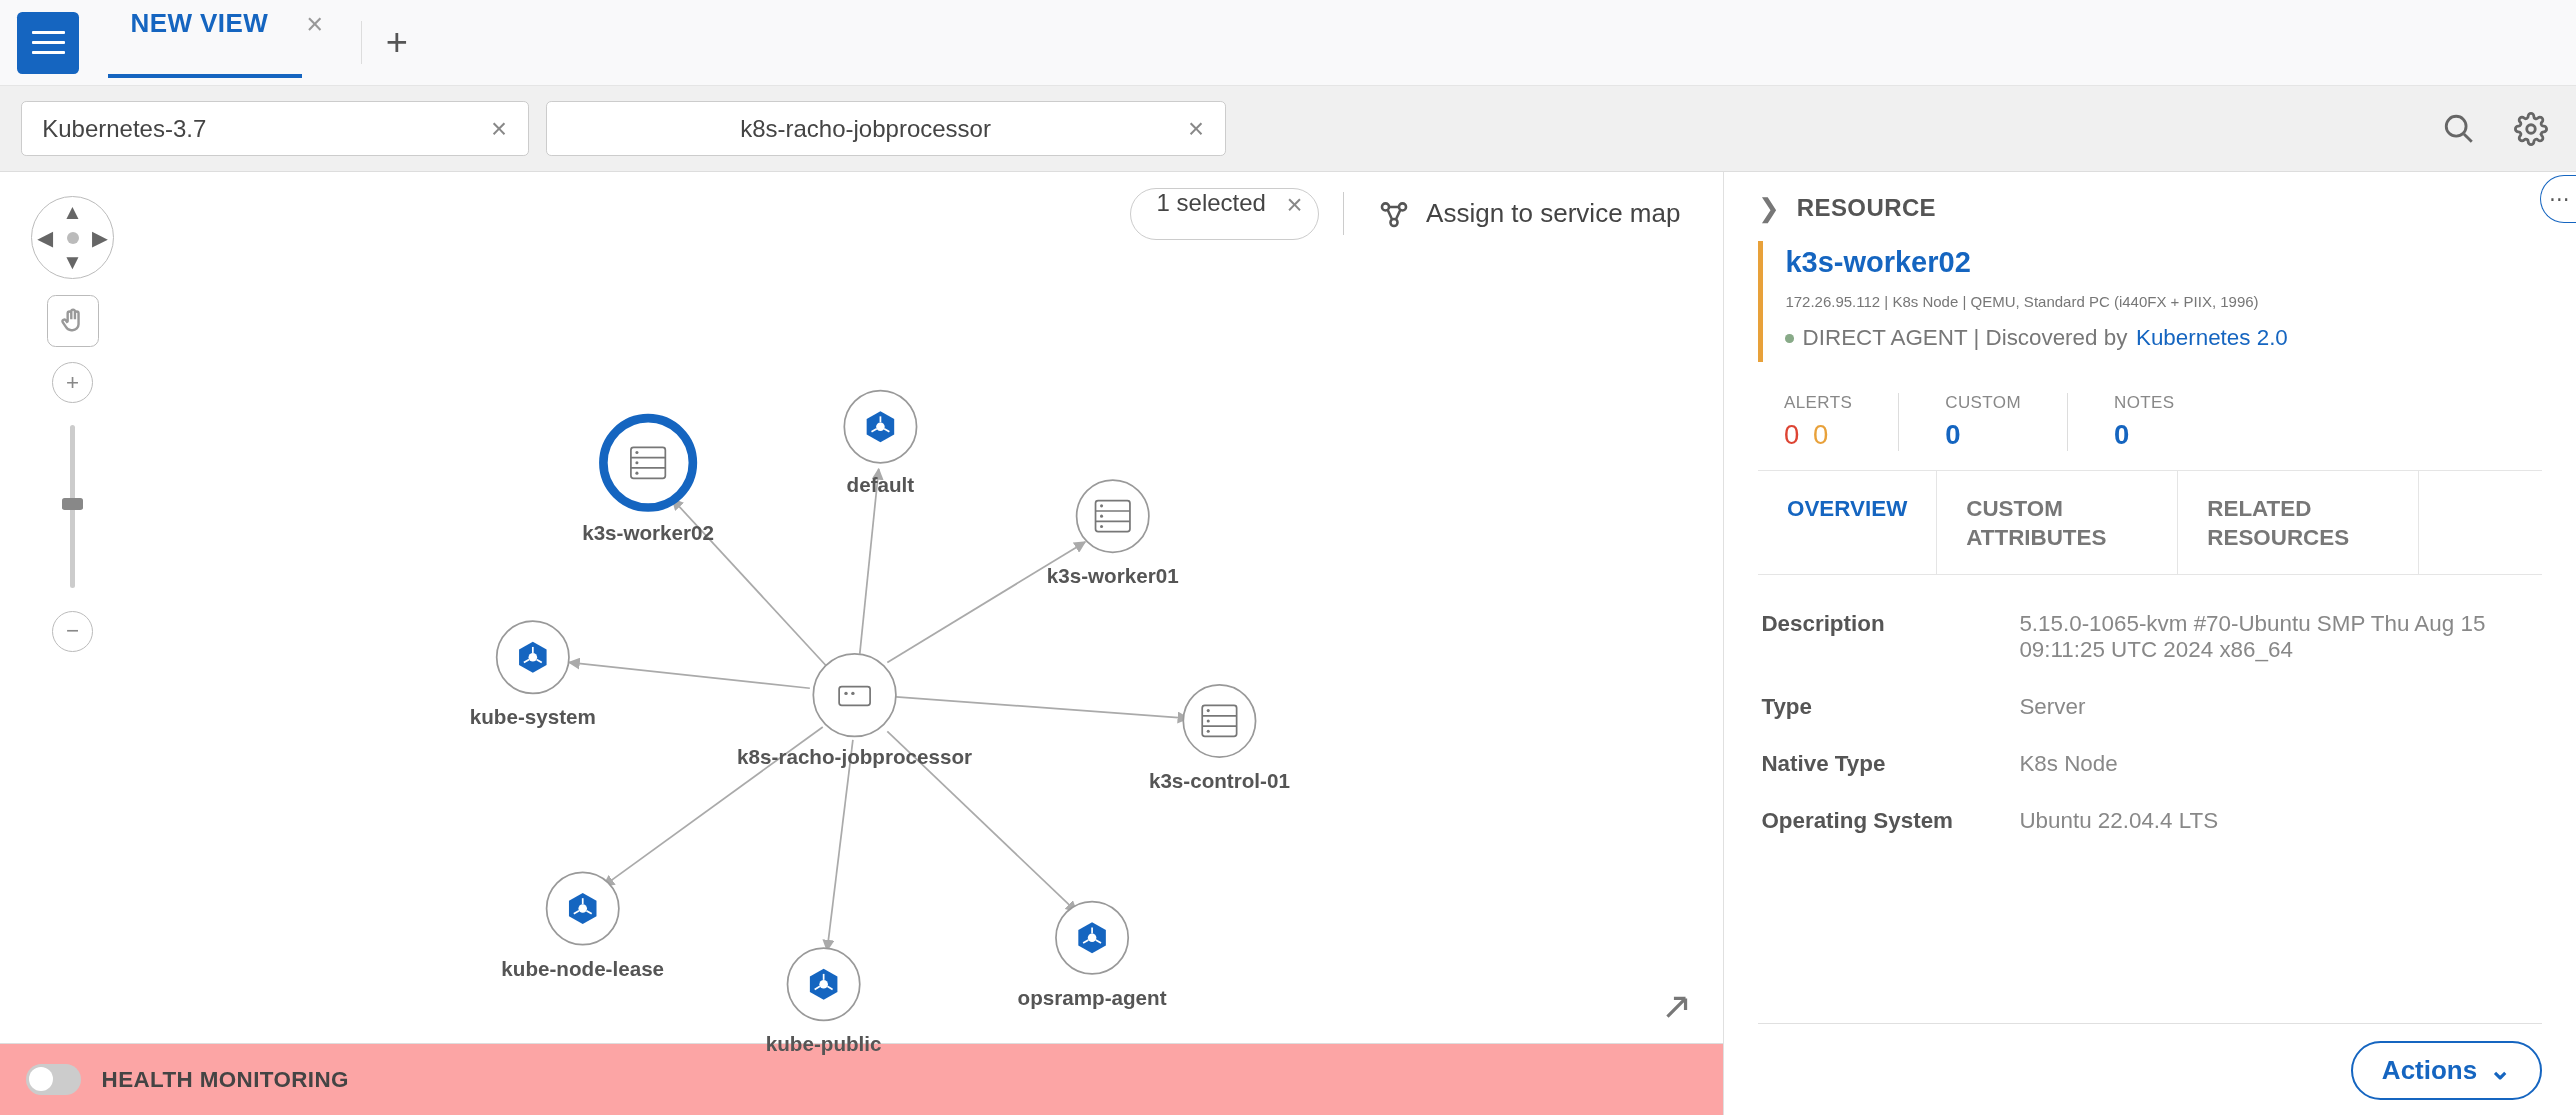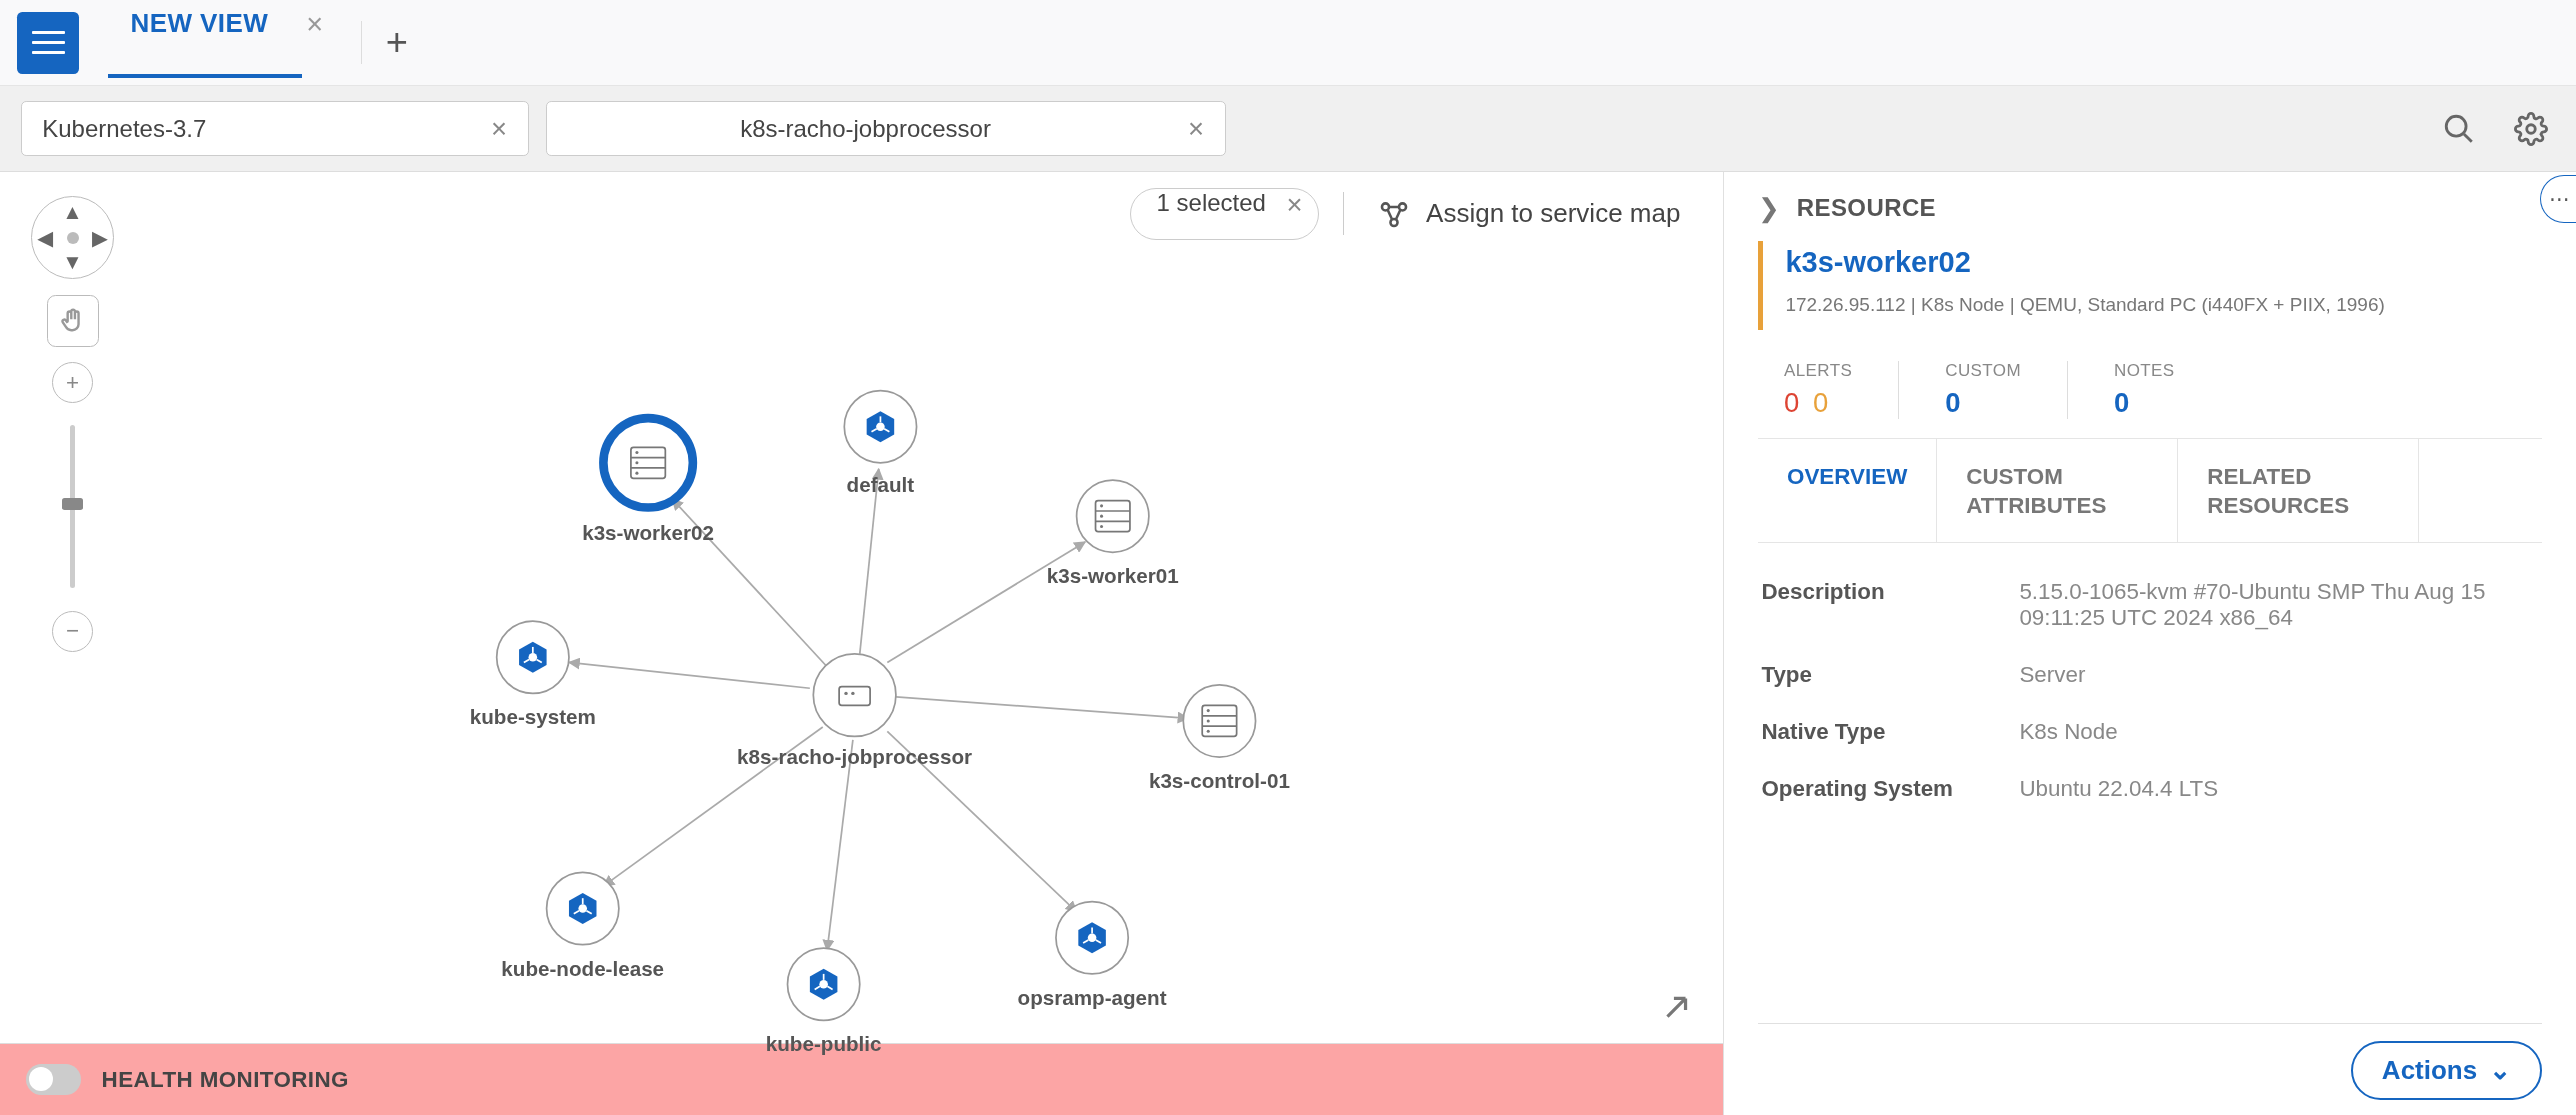--- a/index.html
+++ b/index.html
@@ -68,21 +68,21 @@
 .health-label { font-size: 22.4px; font-weight: 700; color:#444; letter-spacing: 0.4px;}
 
 
 .right-panel { width: 852px; background:#fff; display:flex; flex-direction:column; padding: 20.6px 34px 0 34px; position:relative;}
 .rp-head { display:flex; align-items:center; gap: 17px; padding-bottom: 17px;}
 .rp-head .chev { color:#777; font-size:26px; transform: rotate(0deg);}
 .rp-head .title { font-size: 24px; font-weight:700; color:#555; letter-spacing:0.4px;}
 .more-tab { position:absolute; right:-1.7px; top: 3.4px; width: 38px; height: 48px; border:1.7px solid #1565c0; border-radius: 24px 0 0 24px; border-right:none; display:flex; align-items:center; justify-content:center; color:#555; font-size:20.6px; background:#fff;}
 .res-block { border-left: 5.2px solid #e8a13a; padding: 5.2px 0 10.3px 22.4px; margin-bottom: 15.5px;}
 .res-name { color:#1565c0; font-size: 29px; font-weight:700; margin-bottom: 12px;}
-.res-sub { color:#777; font-size: 19px; line-height: 1.5; }
+.res-sub { color:#777; font-size: 15px; line-height: 1.5; }
 .res-disc { color:#777; font-size: 22.4px; margin-top: 12px; display:flex; align-items:center; gap:8.6px;}
 .res-disc .dot { width:8.6px; height:8.6px; background:#8a8; border-radius:50%;}
 .res-disc a { color:#1565c0; text-decoration:none;}
 
 .stats { display:flex; gap: 0; margin: 15.5px 0 8.6px 0; padding-left: 26px;}
 .stat { padding: 0 46px; border-right: 0.9px solid #ddd;}
 .stat:last-child { border-right:none;}
 .stat:first-child { padding-left: 0;}
 .stat-label { font-size: 17px; color:#888; letter-spacing:0.4px; margin-bottom:6.9px;}
 .stat-vals { display:flex; gap: 13.8px; font-size: 27.5px;}
@@ -291,20 +291,25 @@
   <div class="right-panel">
     <div class="more-tab">⋯</div>
     <div class="rp-head">
       <span class="chev">❯</span>
       <span class="title">RESOURCE</span>
     </div>
 
     <div class="res-block">
       <div class="res-name">k3s-worker02</div>
       <div class="res-sub">172.26.95.112 | K8s Node | QEMU, Standard PC (i440FX + PIIX, 1996)</div>
+      <div class="res-disc">
+        <span class="dot"></span>
+        <span>DIRECT AGENT | Discovered by </span>
+        <a href="#">Kubernetes 2.0</a>
+      </div>
     </div>
 
     <div class="stats">
       <div class="stat">
         <div class="stat-label">ALERTS</div>
         <div class="stat-vals">
           <span class="v-red">0</span>
           <span class="v-yel">0</span>
         </div>
       </div>

